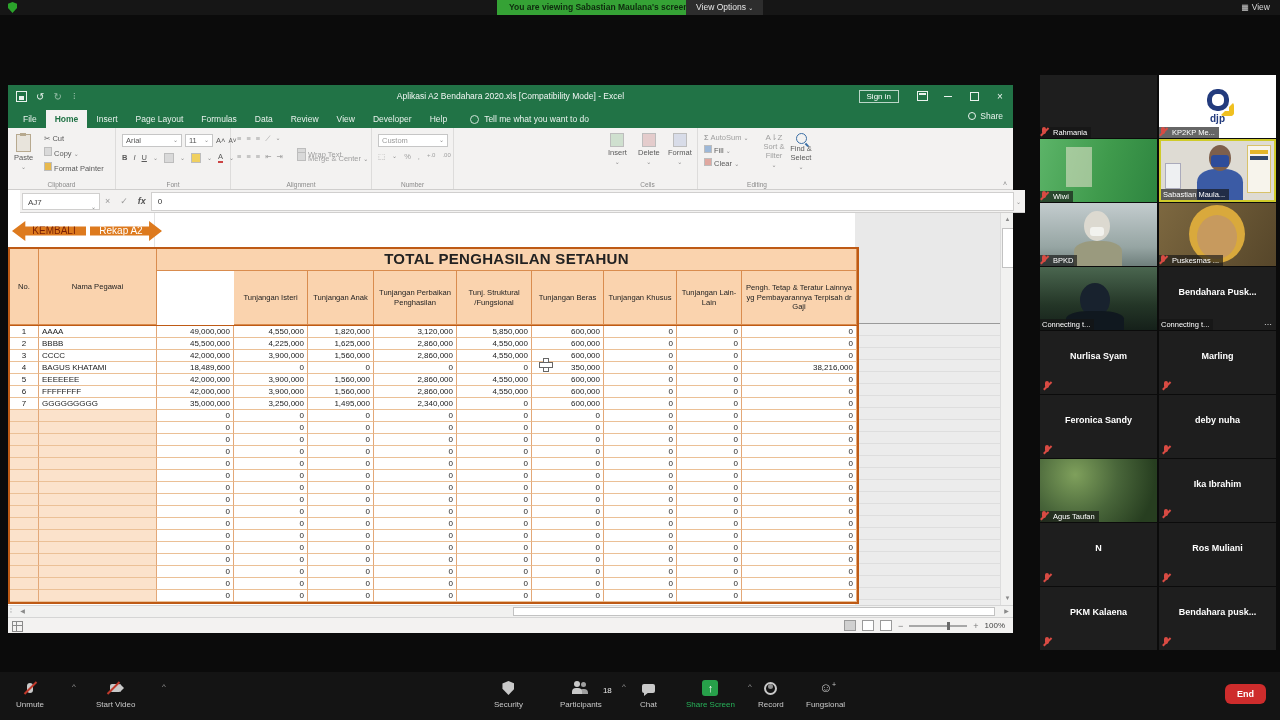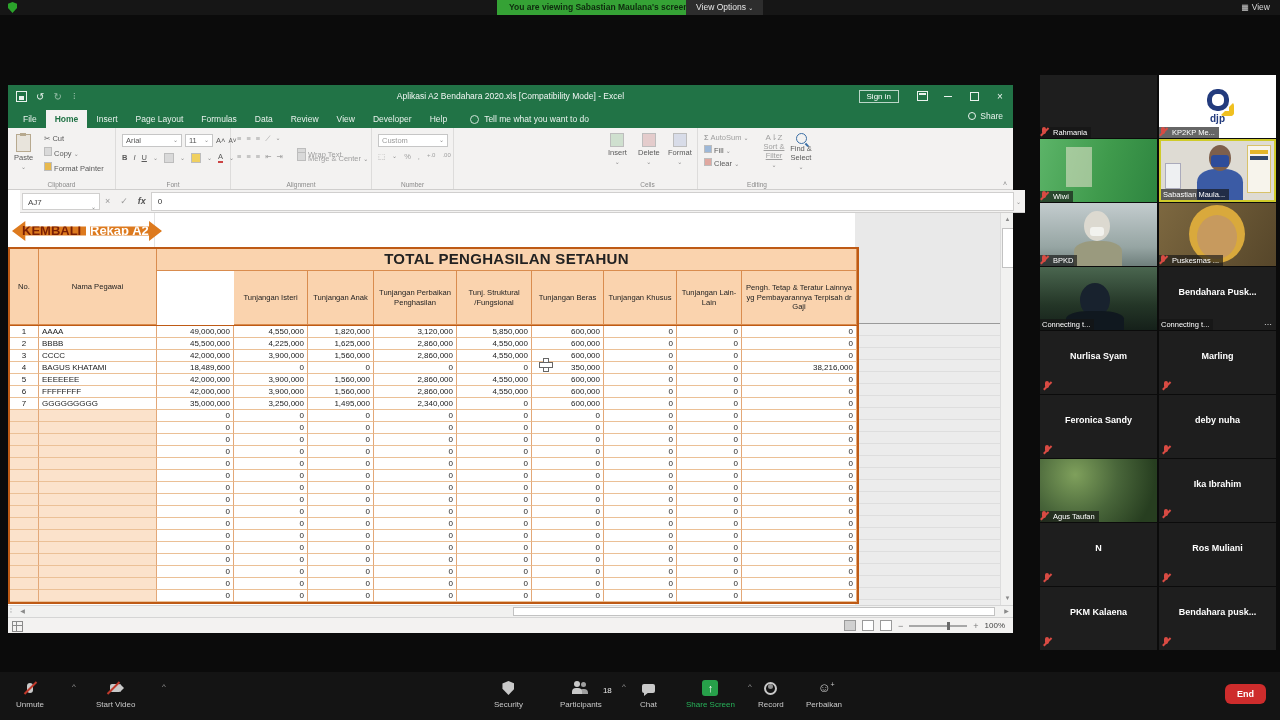--- a/index.html
+++ b/index.html
@@ -59,21 +59,21 @@
   .fmlic{color:#9a9a9a;font-size:9px;margin:0 5px;}
   #fmlval{flex:1;height:17px;background:#fff;border:1px solid #d0cfce;font-size:8px;color:#333;line-height:17px;padding-left:6px;margin-right:2px;}
 
   #sheet{left:0;top:128px;width:100%;height:392px;background:#fff;overflow:hidden;}
   #grayzone{position:absolute;left:847px;top:0;width:145px;height:392px;background:#e9e9e9;}
   #freezeline{position:absolute;left:847px;top:110px;width:145px;height:1px;background:#9a9a9a;}
   #grayrows{position:absolute;left:847px;top:111px;width:145px;height:281px;
     background:repeating-linear-gradient(to bottom,#ececec 0 11px,#dedede 11px 12px);}
   .colline{position:absolute;left:146px;top:0;width:1px;height:34px;background:#e3e3e3;}
 
-  .navarrow{position:absolute;top:8px;height:20px;line-height:20px;font-size:13px;font-weight:bold;}
+  .navarrow{position:absolute;top:8px;height:20px;line-height:20px;font-size:10px;font-weight:normal;text-align:center;}
   #btn-kembali{left:4px;width:74px;background:#DD7A1E;color:#7a1f04;
     clip-path:polygon(0 50%,18% 0,18% 28%,100% 28%,100% 72%,18% 72%,18% 100%);padding-left:10px;box-sizing:border-box;}
   #btn-rekap{left:82px;width:72px;background:#DD7A1E;color:#fff;
     clip-path:polygon(100% 50%,82% 0,82% 28%,0 28%,0 72%,82% 72%,82% 100%);padding-right:10px;box-sizing:border-box;}
 
   #xtable{position:absolute;left:0;top:34px;width:847px;border:2px solid #BE5A15;box-sizing:content-box;}
   .tgrid{display:grid;grid-template-columns:29px 118px 77px 74px 66px 83px 75px 72px 73px 65px 115px;}
   #thead{grid-template-rows:22px 54px;border-bottom:1px solid #BE5A15;}
   .hc{background:#FAD3AE;border-right:1px solid #D98C4E;border-bottom:1px solid #D98C4E;
       display:flex;align-items:center;justify-content:center;text-align:center;
@@ -324,21 +324,21 @@
     </div>
 
     <div class="rgroup" style="left:690px;width:118px;border-right:none;">
       <div style="position:absolute;left:6px;top:5px;display:flex;flex-direction:column;gap:3px;">
         <span class="ritem dim"><b>Σ</b> <span>AutoSum</span> <span class="chev">⌄</span></span>
         <span class="ritem"><span class="icbox" style="width:6px;height:6px;background:#9db8d8;"></span> <span>Fill</span> <span class="chev">⌄</span></span>
         <span class="ritem"><span class="icbox" style="width:6px;height:6px;background:#e0a8a0;"></span> <span>Clear</span> <span class="chev">⌄</span></span>
       </div>
       <div class="bigbtn dim" style="position:absolute;left:64px;top:5px;width:24px;">
         <span class="ritem dim" style="font-size:8px;">A⇂Z</span>
-        <span class="ritem dim" style="text-align:center;line-height:1.15;text-decoration:underline;">Sort &amp; Filter</span>
+        <span class="ritem dim" style="text-align:center;line-height:1.15;">Sort &amp; Filter</span>
           <span class="chev">⌄</span>
       </div>
       <div class="bigbtn" style="position:absolute;left:90px;top:5px;width:26px;">
         <span style="width:9px;height:9px;border:1.5px solid #3a6ea5;border-radius:50%;position:relative;">
             <i style="position:absolute;right:-3px;bottom:-2px;width:4px;height:1.5px;background:#3a6ea5;transform:rotate(45deg);"></i>
           </span>
         <span class="ritem" style="text-align:center;line-height:1.15;">Find &amp; Select</span>
           <span class="chev">⌄</span>
       </div>
       <div class="rcaption">Editing</div>
@@ -861,16 +861,16 @@
   </div>
   <span class="caret" style="left:748px;">^</span>
   <div class="tbtn" style="left:758px;">
     <span class="ic">
         <span class="ic-rec"></span>
       </span>
     <span>Record</span>
   </div>
   <div class="tbtn" style="left:806px;">
     <span class="ic ic-react">☺<i>+</i></span>
-    <span>Perbaikan</span>
+    <span>Fungsional</span>
   </div>
   <span id="endbtn">End</span>
 </div>
 
 </body></html>

